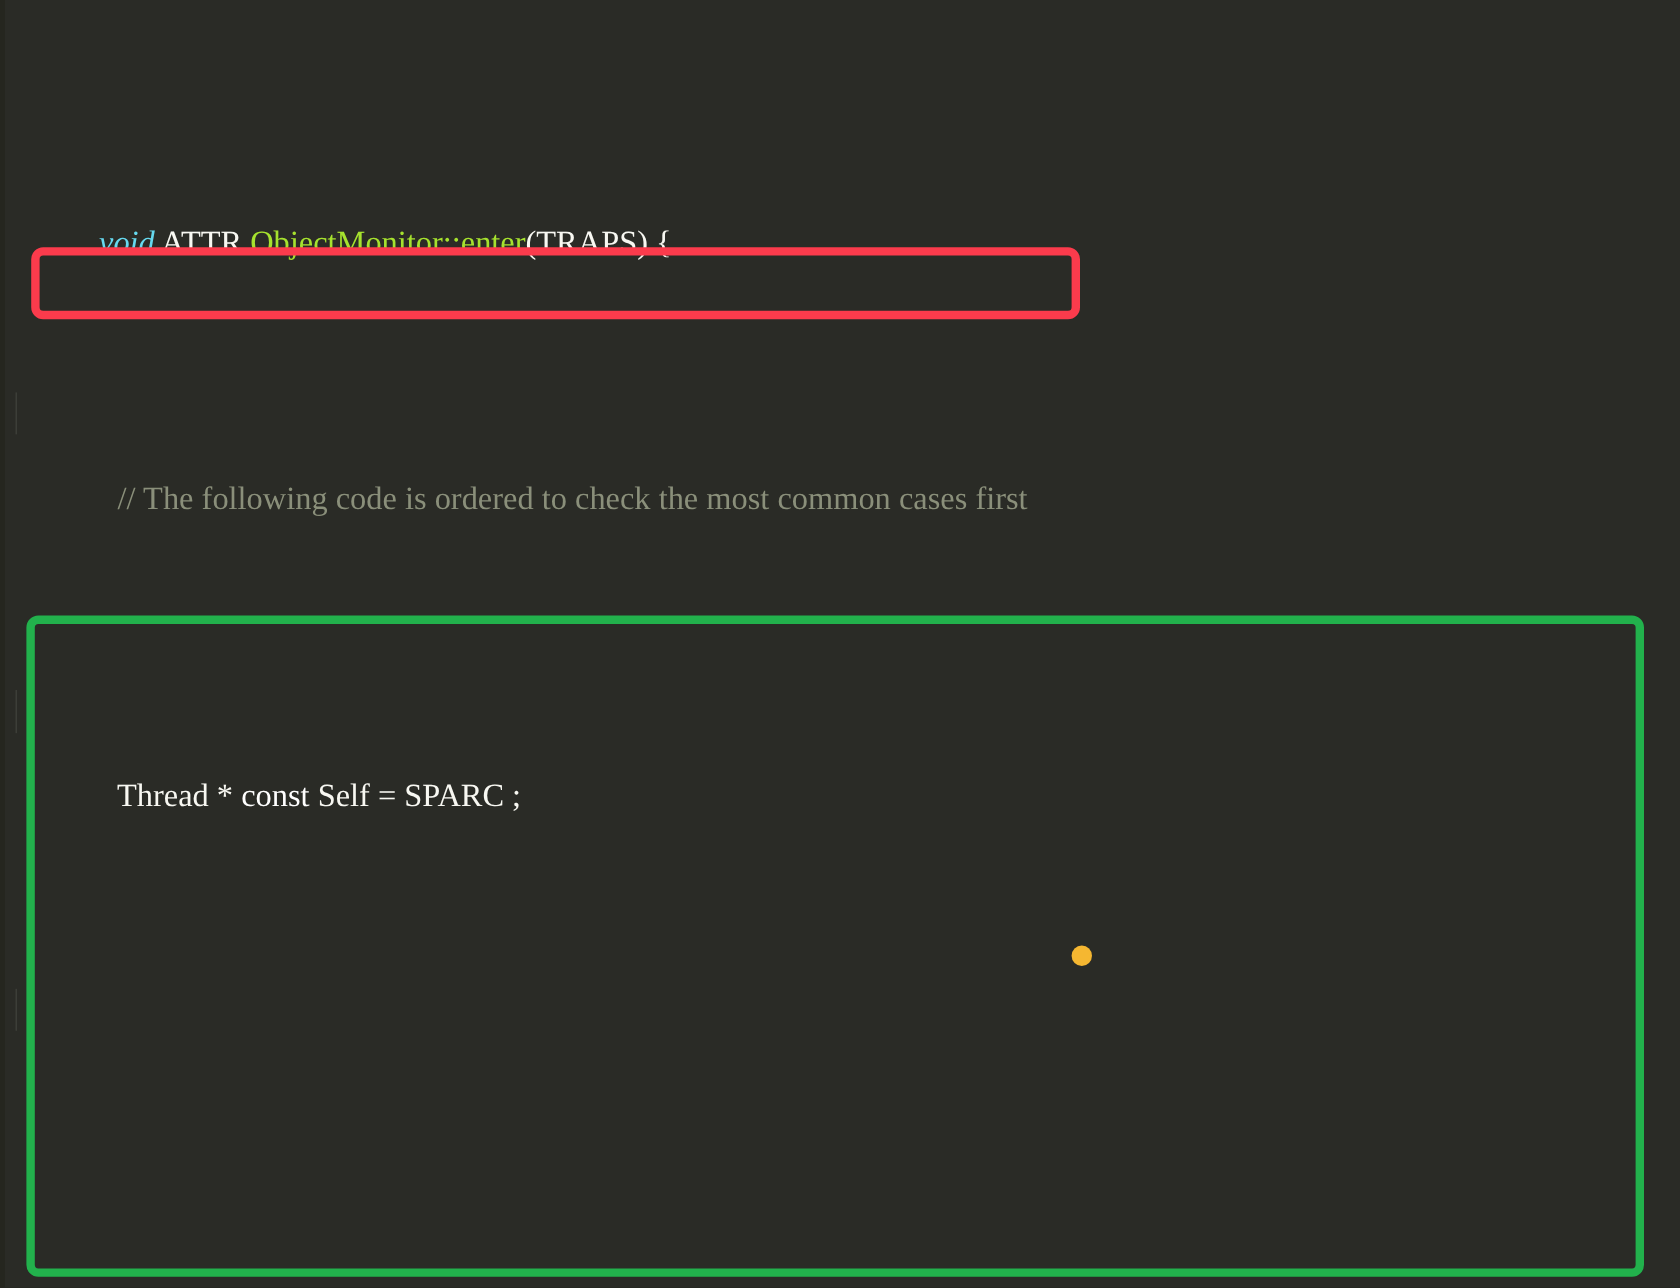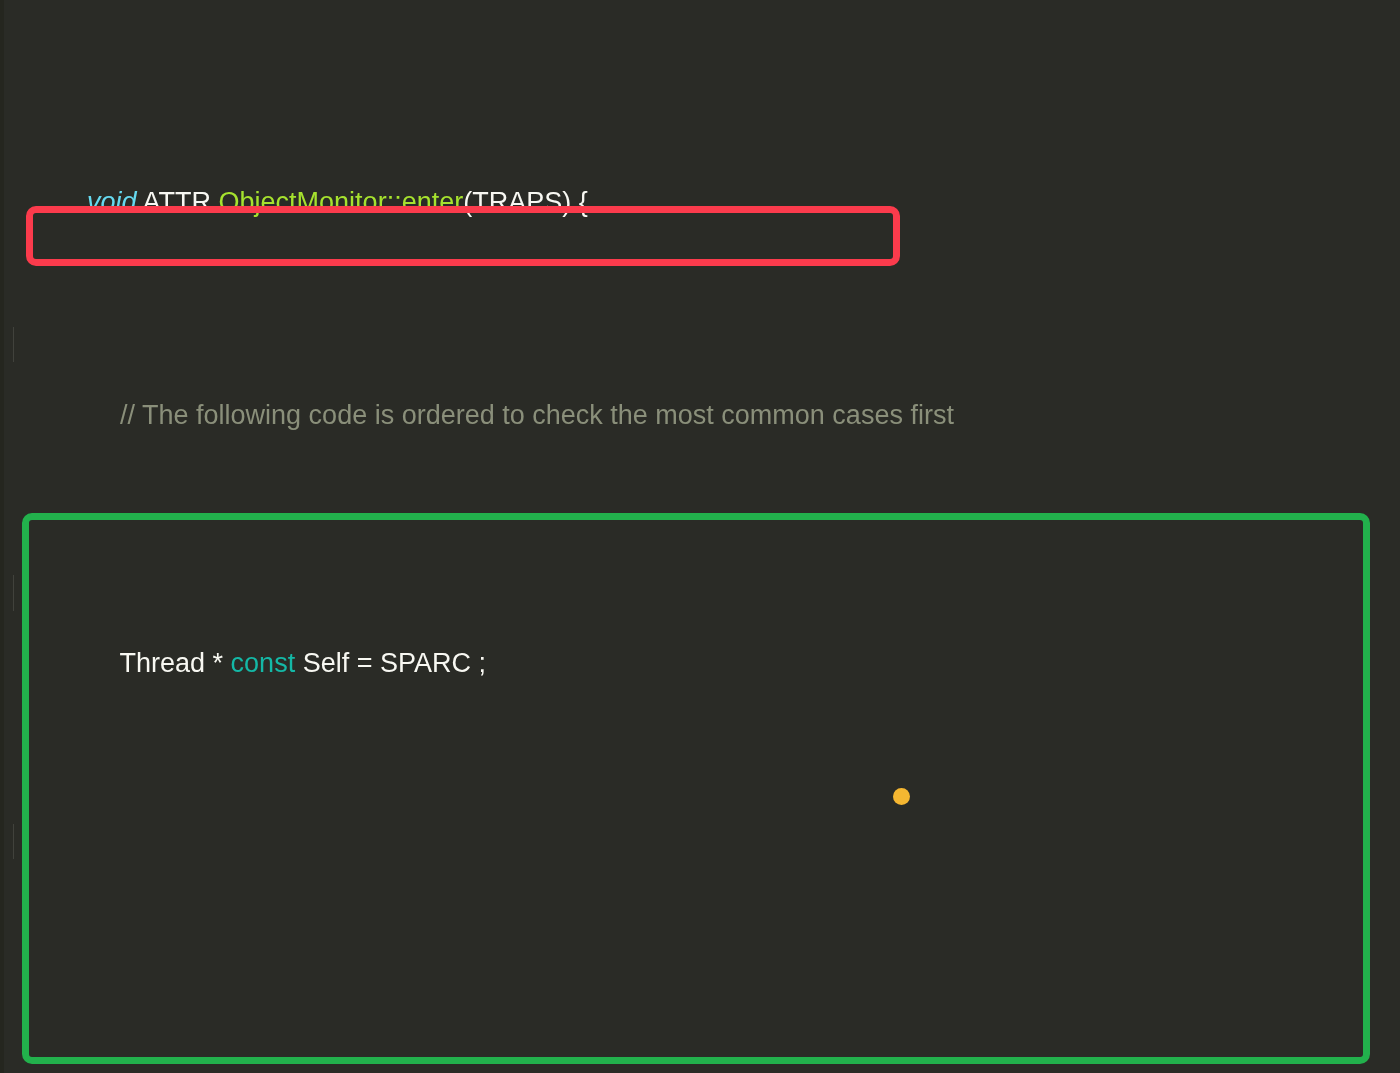--- a/index.html
+++ b/index.html
@@ -6,57 +6,57 @@
     margin: 0;
     padding: 0;
     background: #272822;
   }
   #root {
     position: relative;
     width: 1400px;
     height: 1073px;
     background: #2a2b26;
     overflow: hidden;
-    font-family: Liberation Sans, sans-serif;
+    font-family: Liberation Serif, serif;
   }
 
   
   #code {
     position: absolute;
     left: 0;
     top: 0;
     width: 1400px;
     padding: 7px 0 0 0;
     box-sizing: border-box;
     font-size: 27px;
     line-height: 35.5px;
     letter-spacing: 0px;
     white-space: pre;
     color: #f6f6ef;
   }
   .line {
     position: relative;
     height: 35.5px;
-    padding-left: 60px;
+    padding-left: 44px;
     white-space: pre;
   }
 
   
   .guide {
     position: absolute;
     top: 0;
     width: 1px;
     height: 100%;
     background: #4a4b44;
     opacity: 0.75;
   }
   .g1 { left: 13px; }
 
   
-  .kw        { color: #14b8a6; }          
+  .kw        { color: #ffffff; }          
   .type      { color: #66d9ef; font-style: italic; }  
   .fn        { color: #a6e22e; }          
   .cmt       { color: #8a8f7a; }          
   .plain     { color: #f8f8f2; }
 
   
   .anno {
     position: absolute;
     box-sizing: border-box;
     pointer-events: none;

